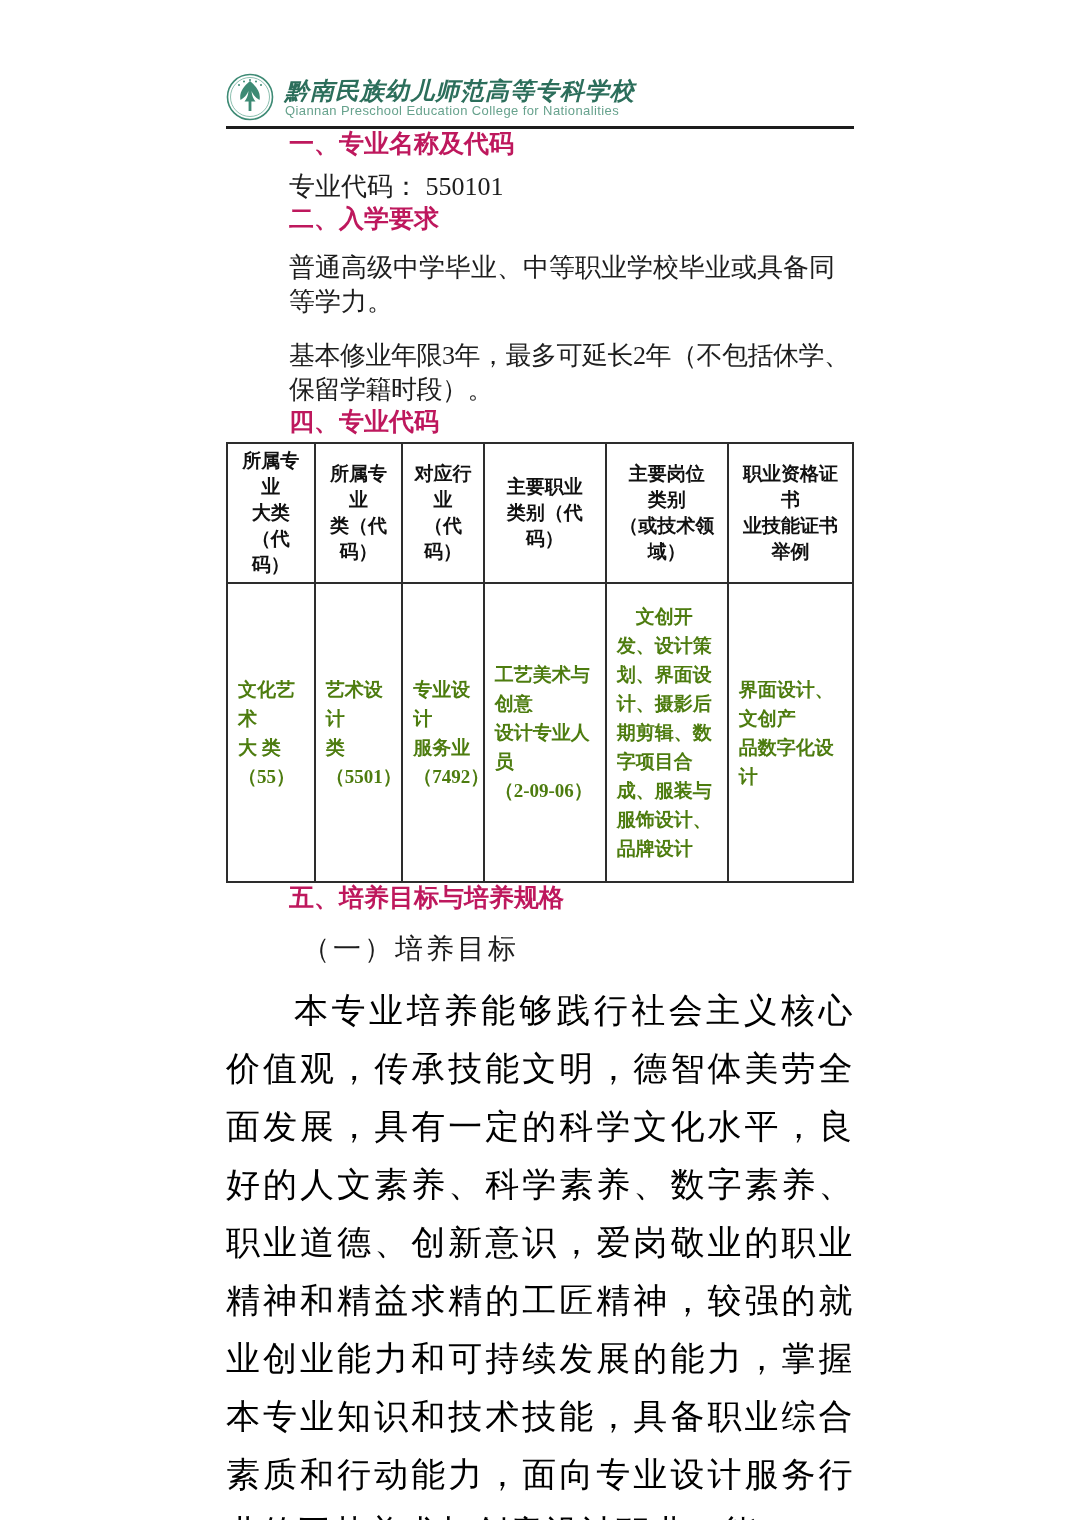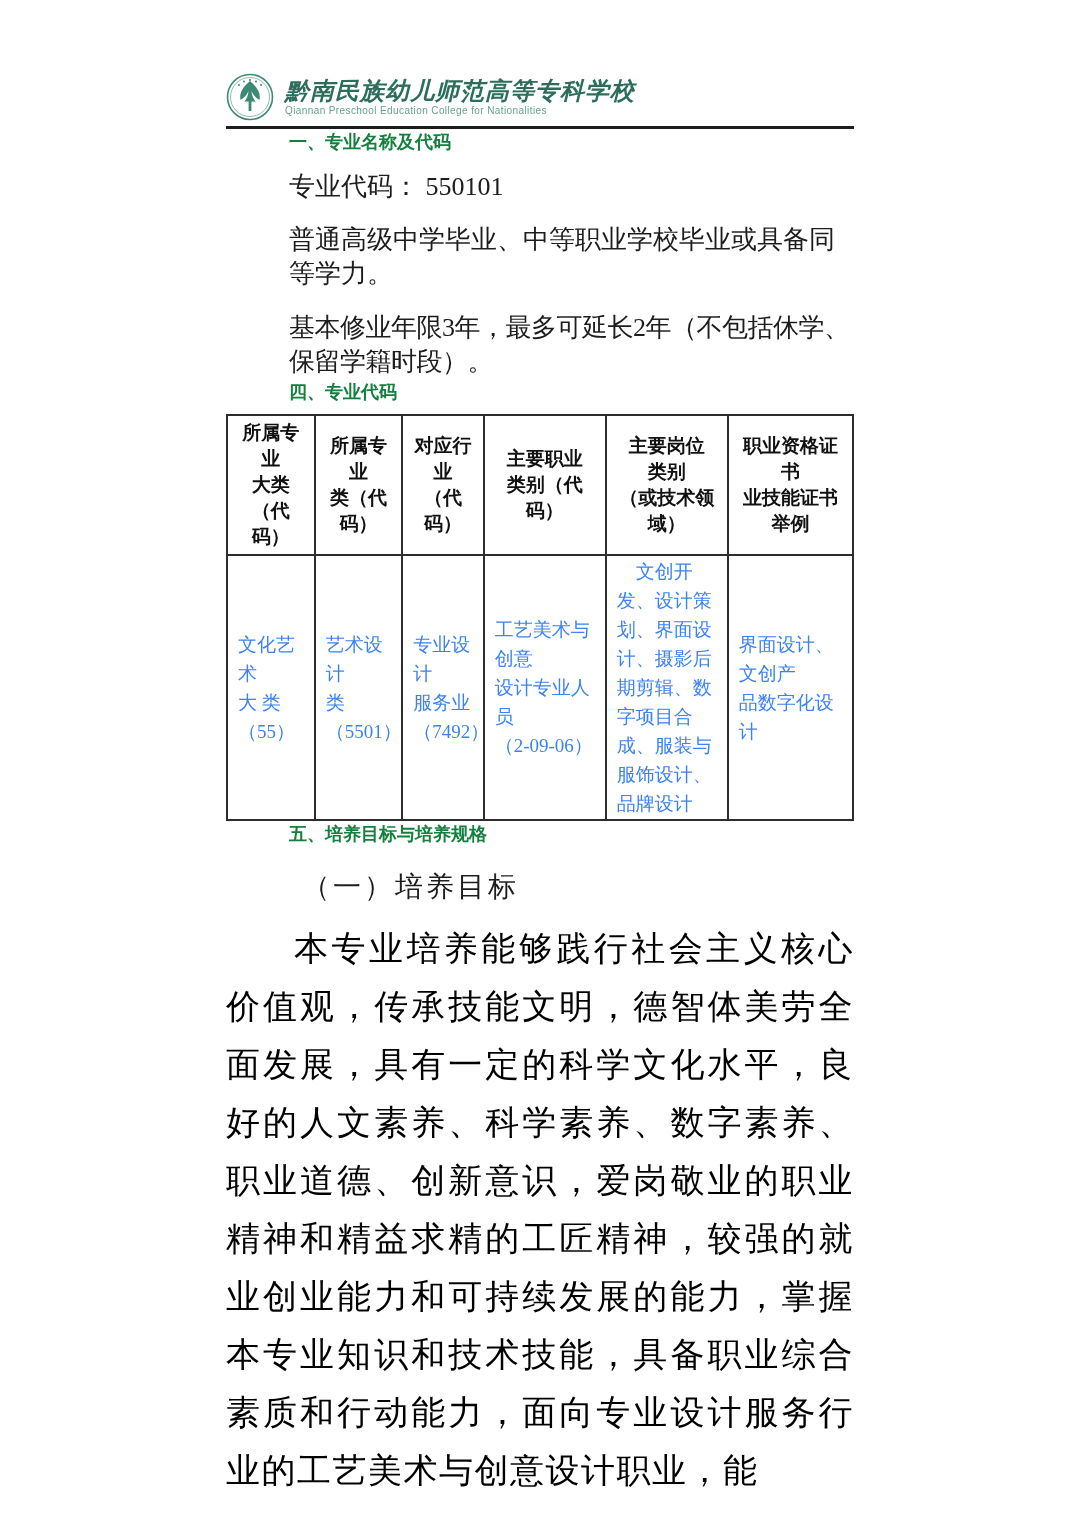--- a/index.html
+++ b/index.html
@@ -33,39 +33,39 @@
   .school-zh {
     font-size: 24px;
     font-weight: bold;
     letter-spacing: 1px;
     color: #2c6e5b;
     font-style: italic;
     line-height: 26px;
     font-family: "Liberation Serif", "DejaVu Serif", serif;
   }
   .school-en {
-    font-size: 10px;
+    font-size: 13px;
     color: #67a28d;
     letter-spacing: 0.4px;
     line-height: 13px;
     font-family: "Liberation Sans", "DejaVu Sans", sans-serif;
   }
   .header-rule {
     margin-top: 5px;
     border: 0;
     border-top: 3px solid #1c1c1c;
   }
   
   h2.sec {
     margin: 0 0 0 63px;
-    font-family: Liberation Mono, monospace;
-    font-weight: bold;
-    font-size: 18px;
+    font-family: Liberation Sans, sans-serif;
+    font-weight: bold;
+    font-size: 25px;
     line-height: 28px;
-    color: #15803d;
+    color: #be185d;
   }
   .h1 { margin-top: 80px; }
   p.line {
     margin-left: 63px;
     font-size: 26px;
     line-height: 34px;
     color: #1d1d1d;
   }
   .kai1 { margin-top: 20px; }
   .kai2 { margin-top: 13px; }
@@ -94,24 +94,24 @@
     line-height: 26px;
     font-weight: bold;
     text-align: center;
     padding: 4px 6px;
     color: #111;
   }
   table.career td {
     height: 188px;
     font-size: 19px;
     line-height: 29px;
-    font-weight: normal;
+    font-weight: bold;
     text-align: left;
-    padding: 1px 10px;
-    color: #3b82f6;
+    padding: 18px 10px;
+    color: #4d7c0f;
   }
   td.jobs {
     text-indent: 1em;
     text-align: justify;
     line-height: 29px;
     padding: 6px 12px;
   }
   
   .h5 { margin-top: 16px; }
   p.sub {
@@ -156,20 +156,21 @@
           <div class="school-zh">黔南民族幼儿师范高等专科学校</div>
           <div class="school-en">Qiannan Preschool Education College for Nationalities</div>
         </div>
       </div>
       <hr class="header-rule">
     </header>
 
     <h2 class="sec h1">一、专业名称及代码</h2>
     <p class="line kai2">专业代码： 550101</p>
 
+    <h2 class="sec h2">二、入学要求</h2>
     <p class="line body2">普通高级中学毕业、中等职业学校毕业或具备同等学力。</p>
 
     <p class="line body3">基本修业年限3年，最多可延长2年（不包括休学、保留学籍时段）。</p>
 
     <h2 class="sec h4">四、专业代码</h2>
 
     <table class="career">
       <colgroup>
         <col style="width:14%">
           <col style="width:14%">

